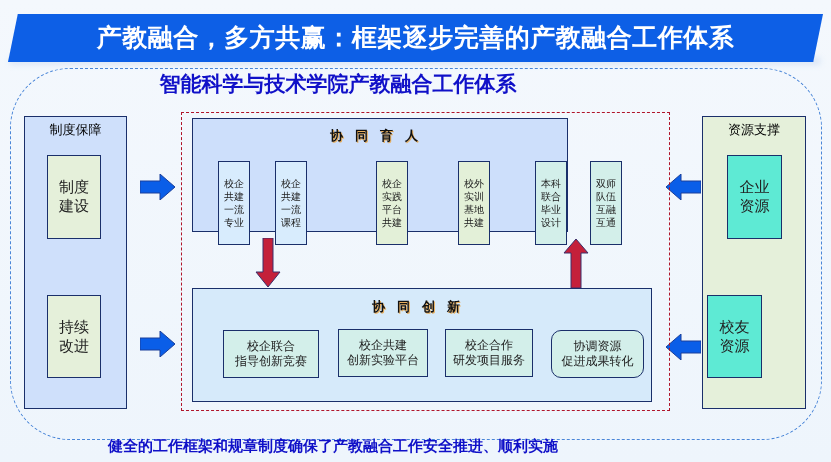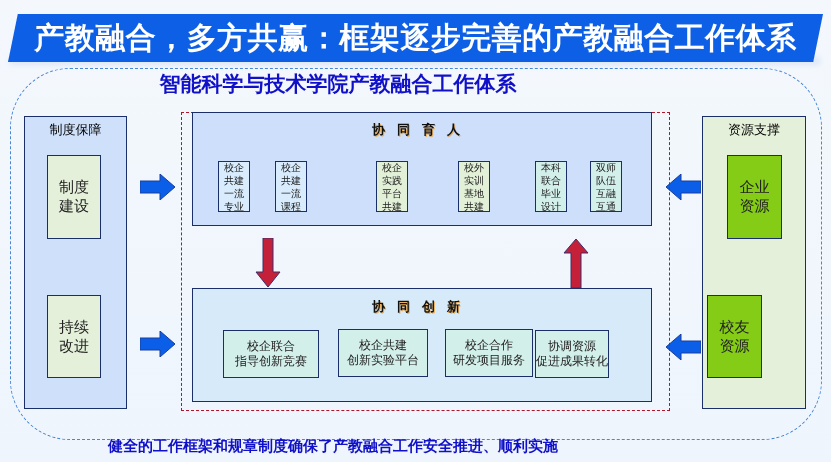--- a/index.html
+++ b/index.html
@@ -19,21 +19,21 @@
     box-shadow: 0 3px 6px rgba(0,0,0,0.2);
   }
   .banner-shadow {
     left: 10px; top: 58px; width: 810px; height: 6px;
     background: rgba(120,160,220,0.25);
     filter: blur(3px);
   }
   .banner-text {
     left: 0; top: 14px; width: 831px; height: 48px;
     line-height: 48px; text-align: center;
-    color: #ffffff; font-size: 30px; font-weight: bold;
+    color: #ffffff; font-size: 25px; font-weight: bold;
     letter-spacing: 0.5px;
   }
 
   
   .outer {
     left: 10px; top: 68px; width: 812px; height: 372px;
     border: 1.5px dashed #4a86d8;
     border-radius: 60px;
   }
   .subtitle {
@@ -50,45 +50,45 @@
   .side-title {
     width: 100%; text-align: center; font-size: 13px; color: #000000;
     top: 4px; left: 0;
   }
   .side-box {
     border: 1.5px solid #1a2f6a;
     display: flex; align-items: center; justify-content: center;
     text-align: center; font-size: 15px; line-height: 19px; color: #222;
   }
   .side-box.green { background: #e5f0da; }
-  .side-box.blue { background: #84cc16; }
+  .side-box.blue { background: #5eead4; }
 
   
   .barrow { width: 36px; height: 26px; }
 
   
   .redframe {
     left: 181px; top: 112px; width: 489px; height: 299px;
     border: 1.5px dashed #b0152a;
   }
 
   
   .panel { border: 1.5px solid #1a2f6a; }
-  .panel-top { left: 192px; top: 112px; width: 460px; height: 114px; background: #cddffb; }
+  .panel-top { left: 192px; top: 118px; width: 376px; height: 114px; background: #cddffb; }
   .panel-bot { left: 192px; top: 288px; width: 460px; height: 114px; background: #d6eafa; }
   .panel-title {
     left: 0; width: 100%; text-align: center;
     font-size: 13px; font-weight: bold; color: #111;
     letter-spacing: 12px;
     text-shadow: 1px 1px 0 #e8b060;
   }
 
   .vbox {
     border: 1.5px solid #1a2f6a;
-    width: 32px; height: 51px;
+    width: 32px; height: 84px;
     font-size: 10px; line-height: 13px; color: #222;
     display: flex; align-items: center; justify-content: center;
     text-align: center; padding: 16px 3px;
   }
   .vbox.lblue { background: #d8ecfd; }
   .vbox.lgreen { background: #e3f0d8; }
   .vbox.lcyan { background: #d3efea; }
 
   .hbox {
     border: 1.5px solid #1a2f6a;
@@ -184,16 +184,16 @@
 
 <div class="abs panel panel-bot">
   <div class="abs panel-title" style="top:9px;">协同创新</div>
 </div>
 <div class="abs hbox" style="left:223px; top:330px; width:96px;">校企联合
 指导创新竞赛</div>
 <div class="abs hbox" style="left:338px; top:329px; width:90px;">校企共建
 创新实验平台</div>
 <div class="abs hbox" style="left:445px; top:329px; width:88px;">校企合作
 研发项目服务</div>
-<div class="abs hbox" style="left:535px; top:330px; width:74px;">协调资源
+<div class="abs hbox" style="left:551px; top:330px; width:93px;border-radius:10px;">协调资源
 促进成果转化</div>
 
 <div class="abs footer">健全的工作框架和规章制度确保了产教融合工作安全推进、顺利实施</div>
 
 </body></html>

